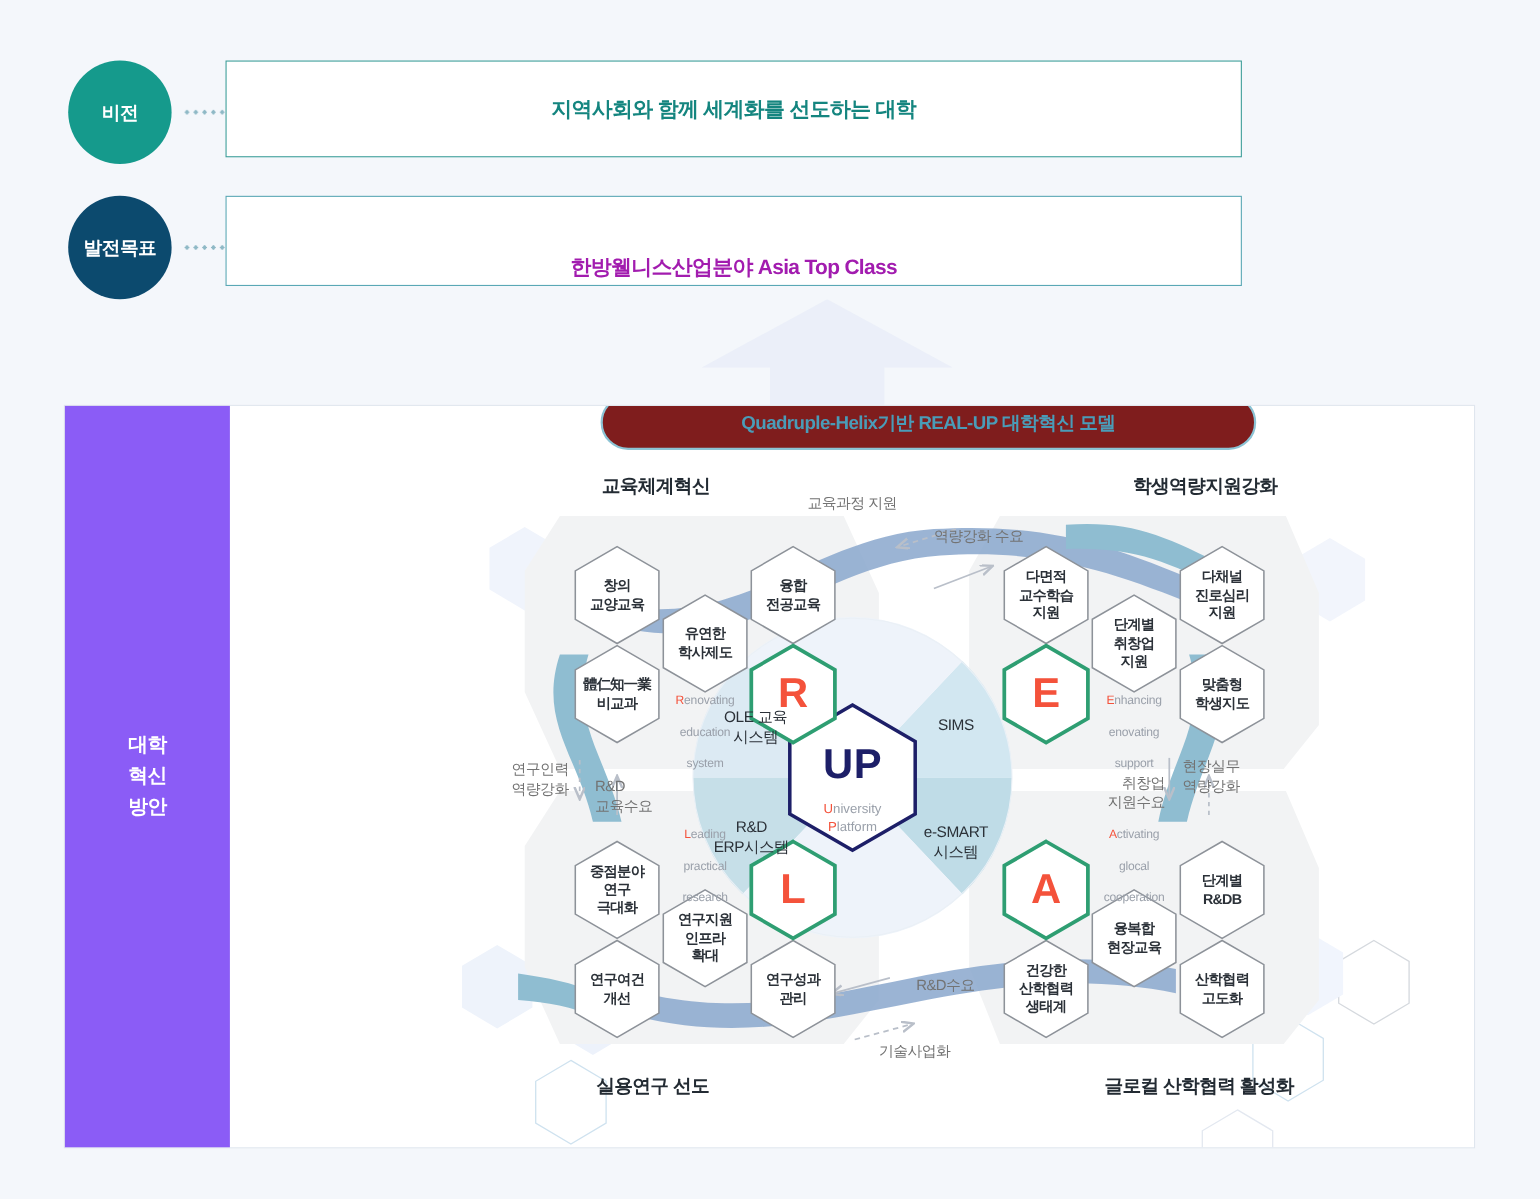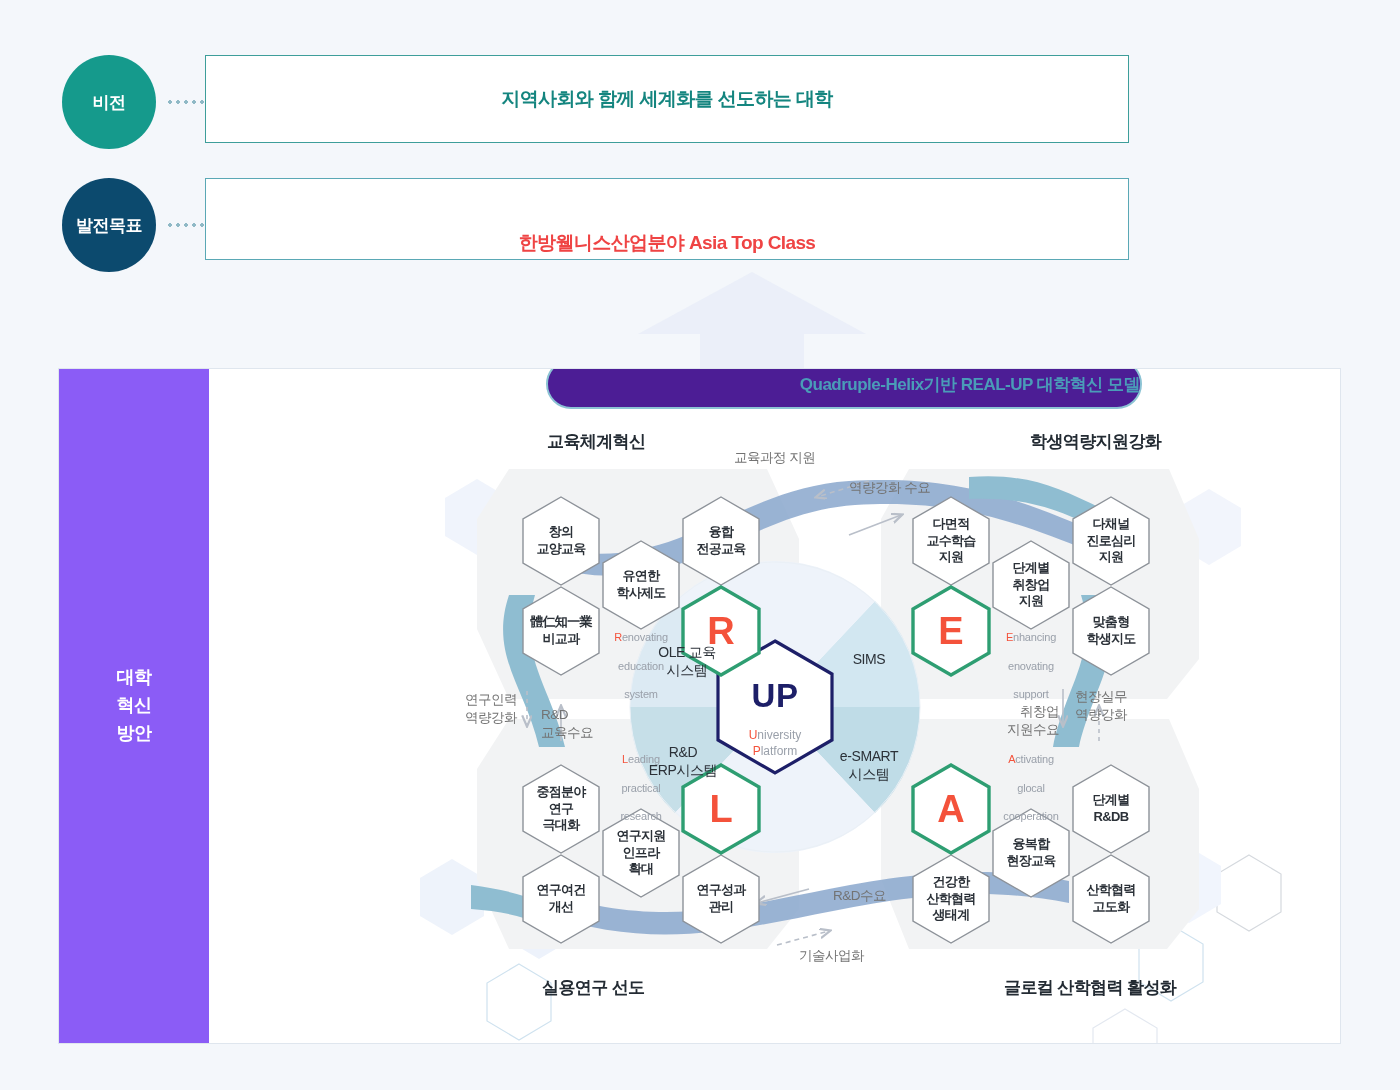--- a/index.html
+++ b/index.html
@@ -33,21 +33,21 @@
     background-size:8px 6px; background-repeat:repeat-x;
   }
 
   .stmt-box {
     position:absolute; left:205px; width:924px; height:88px;
     border:1px solid #3d9e9a; background:#ffffff;
     display:flex; align-items:center; justify-content:center;
   }
   .row-goal .stmt-box { height:82px; border-color:#5aa8b5; }
   .stmt-text { font-size:19px; font-weight:bold; color:#14857f; letter-spacing:-0.6px; }
-  .stmt-text.goal { color:#ef4444; font-weight:bold;margin-top:48px; }
+  .stmt-text.goal { color:#a21caf; font-weight:bold;margin-top:48px; }
 
   
   .big-arrow { position:absolute; left:638px; top:272px; width:228px; height:104px; }
 
   
   .panel {
     position:absolute; left:58px; top:368px;
     width:1283px; height:676px;
     background:#ffffff; border:1px solid #dfe6ee;
   }
@@ -61,22 +61,22 @@
     line-height:1.55; text-align:center; letter-spacing:-0.5px;
     white-space:pre-line;
   }
   .panel-body { position:absolute; left:150px; top:0; right:0; bottom:0; overflow:hidden; }
 
   
   .model-pill {
     position:absolute; left:337px; top:-10px;
     width:596px; height:50px;
     border:2px solid #8cc3d4; border-radius:26px;
-    background:#4c1d95;
-    display:flex; align-items:center; justify-content:flex-end;
+    background:#7f1d1d;
+    display:flex; align-items:center; justify-content:center;
     z-index:6;
   }
   .model-pill-text { font-size:17px; color:#4a9cb8; font-weight:bold; letter-spacing:-0.5px; }
 
   
   .diagram { position:absolute; left:0; top:0; width:1133px; height:676px; }
 
   
   .sect-title {
     position:absolute; font-size:17px; font-weight:bold; color:#232b33;
@@ -122,21 +122,21 @@
   .eng-tag b { color:#f4523b; font-weight:normal; }
 
   
   .core-label {
     position:absolute; transform:translate(-50%,-50%);
     text-align:center; font-size:14px; color:#2b3138;
     line-height:1.3; white-space:pre-line; letter-spacing:-0.4px;
   }
   .up-title {
     position:absolute; transform:translate(-50%,-50%);
-    font-size:33px; font-weight:bold; color:#1d1f68;
+    font-size:38px; font-weight:bold; color:#1d1f68;
     letter-spacing:0.5px;
   }
   .up-sub {
     position:absolute; transform:translate(-50%,-50%);
     text-align:center; font-size:12px; color:#9aa0aa; line-height:1.3;
   }
   .up-sub b { color:#f4523b; font-weight:normal; }
 </style>
 </head>
 <body>

